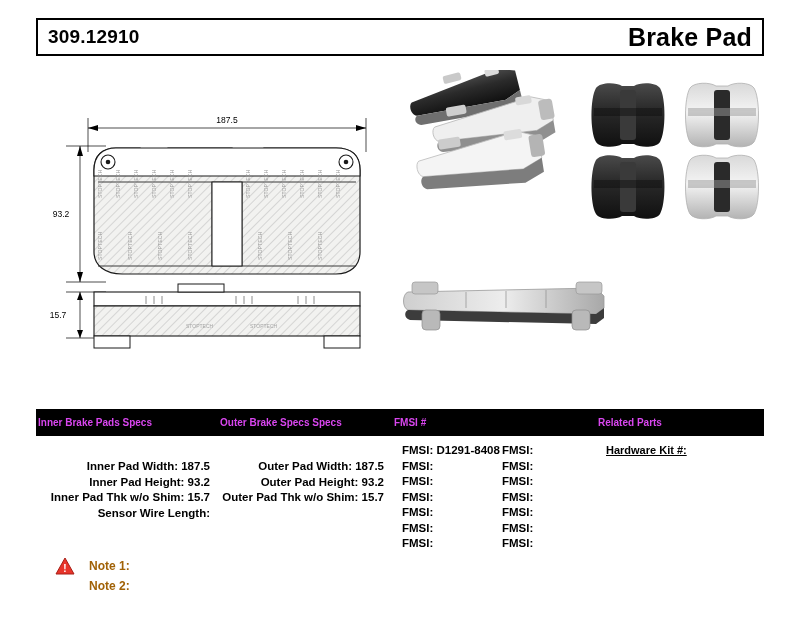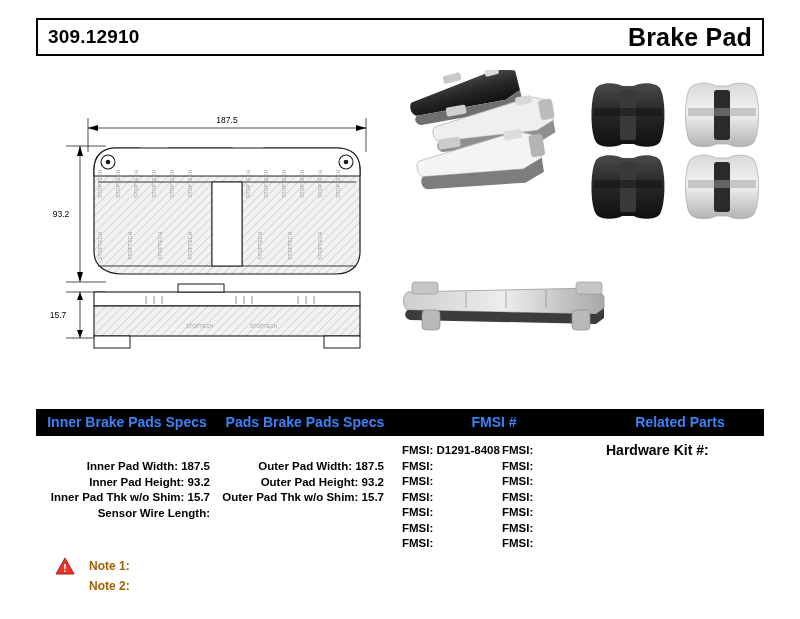--- a/index.html
+++ b/index.html
@@ -60,24 +60,23 @@
     left: 36px; top: 409px;
     width: 728px;
     display: flex;
     align-items: flex-start;
   }
   .spec-col {
     box-sizing: border-box;
   }
   .spec-col .col-head {
     background: #000;
-    color: #3b82f6;
-    font-size: 14px;
-    font-weight: bold;
-    text-align: center;
+    color: #d946ef;
+    font-size: 10px;
+    font-weight: bold;
     padding: 6px 2px 6px 2px;
     height: 27px;
     box-sizing: border-box;
     line-height: 15px;
     white-space: nowrap;
   }
   .spec-col .col-body {
     padding-top: 23px;
   }
   .col-inner { width: 182px; }
@@ -107,25 +106,26 @@
     color: #000;
     line-height: 15.5px;
     white-space: nowrap;
   }
   .fmsi-row .c1 { width: 100px; }
   .fmsi-row .c2 { width: 94px; }
 
   .rel-body {
     padding-left: 10px;
     padding-top: 7px;
-    font-size: 14px;
+    font-size: 11px;
     font-weight: bold;
     color: #000;
     line-height: 15.5px;
     white-space: nowrap;
+    text-decoration: underline;
   }
 
   
   .notes {
     position: absolute;
     left: 55px; top: 556px;
     width: 300px;
   }
   .note-row {
     display: flex;
@@ -379,21 +379,21 @@
           <span class="val">15.7</span>
         </div>
         <div class="row-right">
           <span>Sensor Wire Length:</span>
           <span class="val"></span>
         </div>
       </div>
     </div>
 
     <div class="spec-col col-outer">
-      <div class="col-head">Pads Brake Pads Specs</div>
+      <div class="col-head">Outer Brake Specs Specs</div>
       <div class="col-body">
         <div class="row-right">
           <span>Outer Pad Width:</span>
           <span class="val">187.5</span>
         </div>
         <div class="row-right">
           <span>Outer Pad Height:</span>
           <span class="val">93.2</span>
         </div>
         <div class="row-right">

